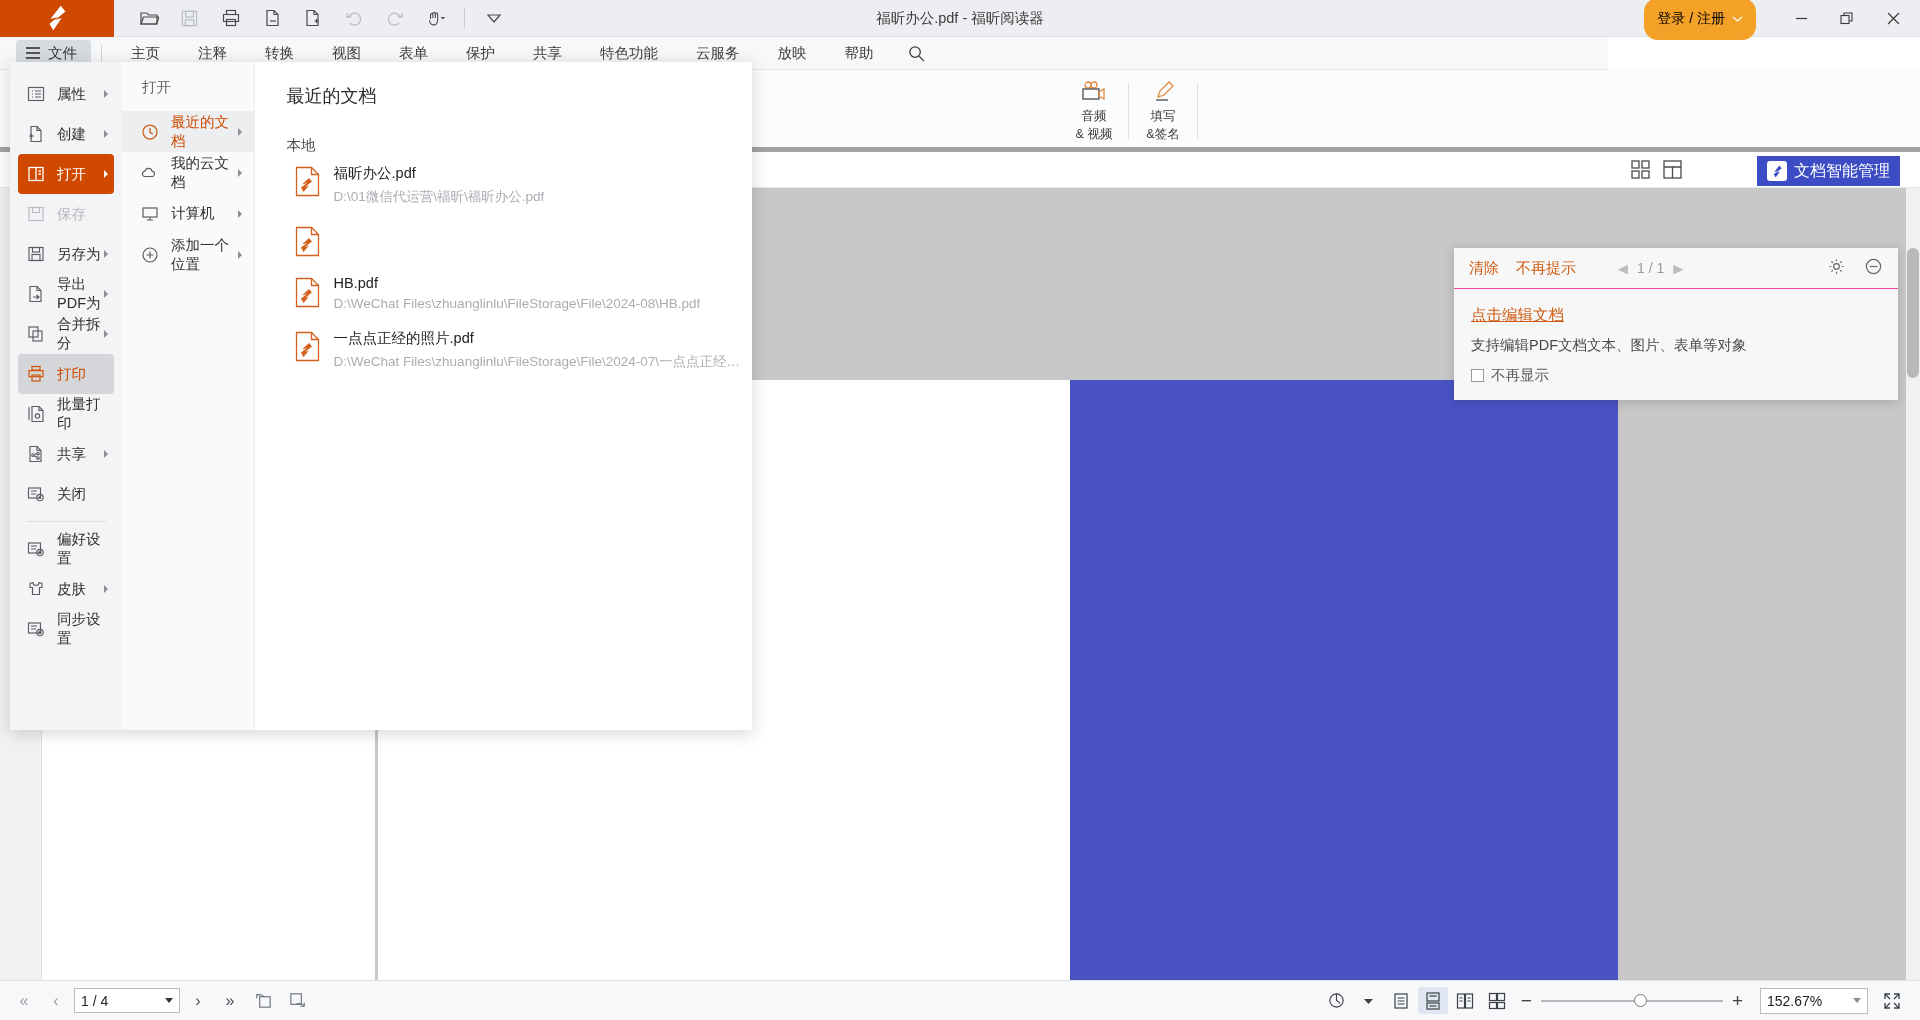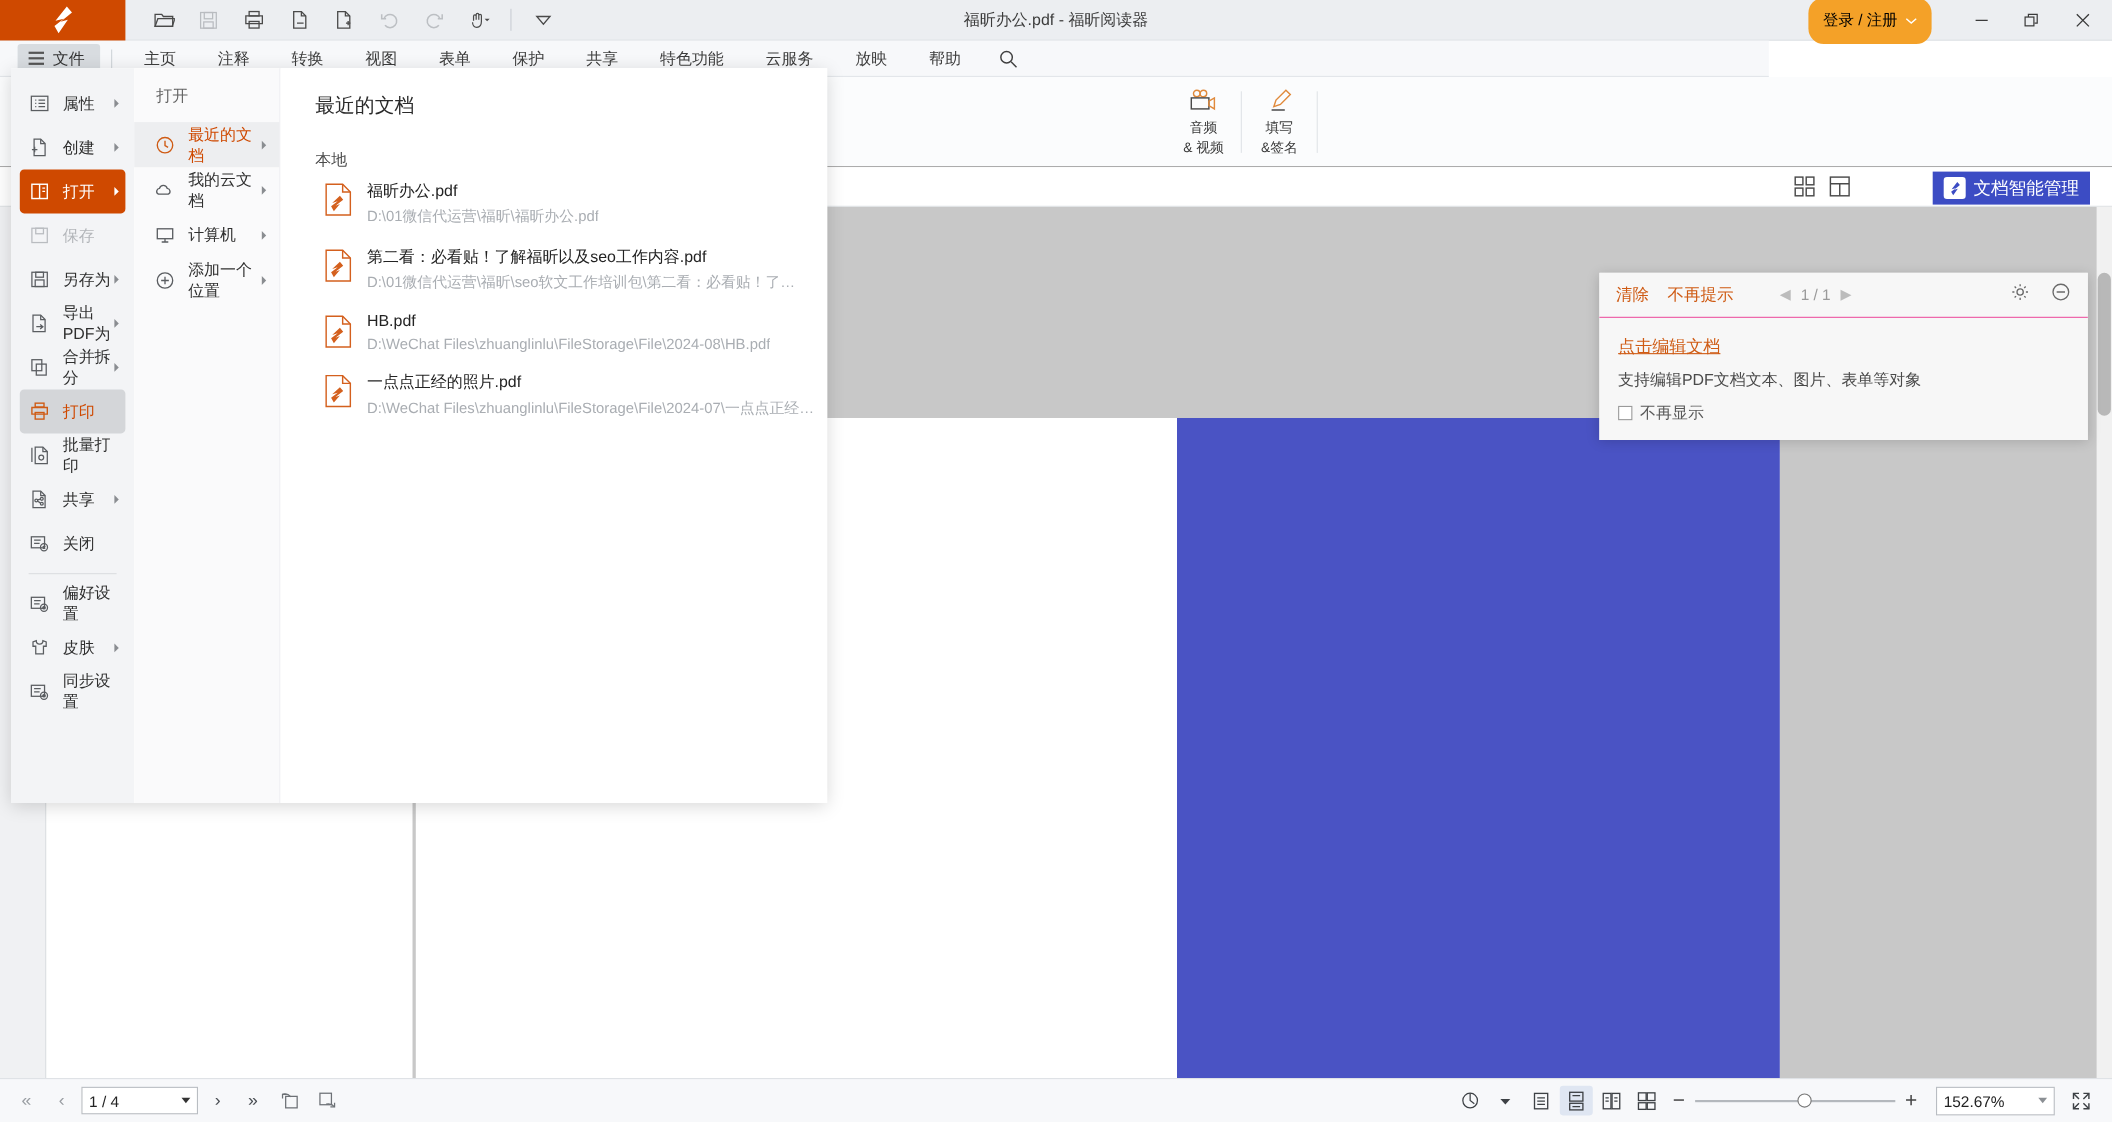--- a/index.html
+++ b/index.html
@@ -63,21 +63,21 @@
   .tab-sep { width: 1px; height: 17px; background: #cfd4d9; margin: 0 10px; }
   .rtab {
     font-size: 14.5px; color: #3d3d3d; padding: 0 19px; height: 33px;
     display: flex; align-items: center; cursor: pointer;
   }
   .search-ic { padding: 0 14px; cursor: pointer; display:flex; align-items:center; }
 
   
   .ribbon-strip {
     position: absolute; top: 70px; left: 0; width: 1920px; height: 82px;
-    background: #fbfcfd; border-bottom: 1px solid #a3a3a3;
+    background: #fbfcfd; border-bottom: 5px solid #a3a3a3;
   }
   .ribbon-tools {
     position: absolute; left: 1060px; top: 0; height: 82px;
     display: flex; align-items: center;
   }
   .rtool {
     width: 68px; height: 76px; display: flex; flex-direction: column;
     align-items: center; justify-content: center; gap: 3px; cursor: pointer;
   }
   .rtool .lbl { font-size: 12.5px; color: #3a3a3a; line-height: 15px; text-align: center; }
@@ -713,24 +713,20 @@
         </div>
 
         <div class="doc-row">
           <span class="doc-ico">
             <svg width="25" height="31" viewBox="0 0 25 31" fill="none">
               <path d="M1.5 1.5h15l7 7v21h-22z" fill="#fff" stroke="#d4601e" stroke-width="1.3"></path>
               <path d="M16.5 1.5v7h7" stroke="#d4601e" stroke-width="1.3"></path>
               <path d="M14 12 L17 15.5 L10 21 L14 19.5 L8.5 26 L6 21.5 L12 17 L7 18.5 Z" fill="#d4601e"></path>
             </svg>
           </span>
-          <span>
-            <div class="doc-name">第二看：必看贴！了解福昕以及seo工作内容.pdf</div>
-            <div class="doc-path">D:\01微信代运营\福昕\seo软文工作培训包\第二看：必看贴！了…</div>
-          </span>
         </div>
 
         <div class="doc-row">
           <span class="doc-ico">
             <svg width="25" height="31" viewBox="0 0 25 31" fill="none">
               <path d="M1.5 1.5h15l7 7v21h-22z" fill="#fff" stroke="#d4601e" stroke-width="1.3"></path>
               <path d="M16.5 1.5v7h7" stroke="#d4601e" stroke-width="1.3"></path>
               <path d="M14 12 L17 15.5 L10 21 L14 19.5 L8.5 26 L6 21.5 L12 17 L7 18.5 Z" fill="#d4601e"></path>
             </svg>
           </span>

